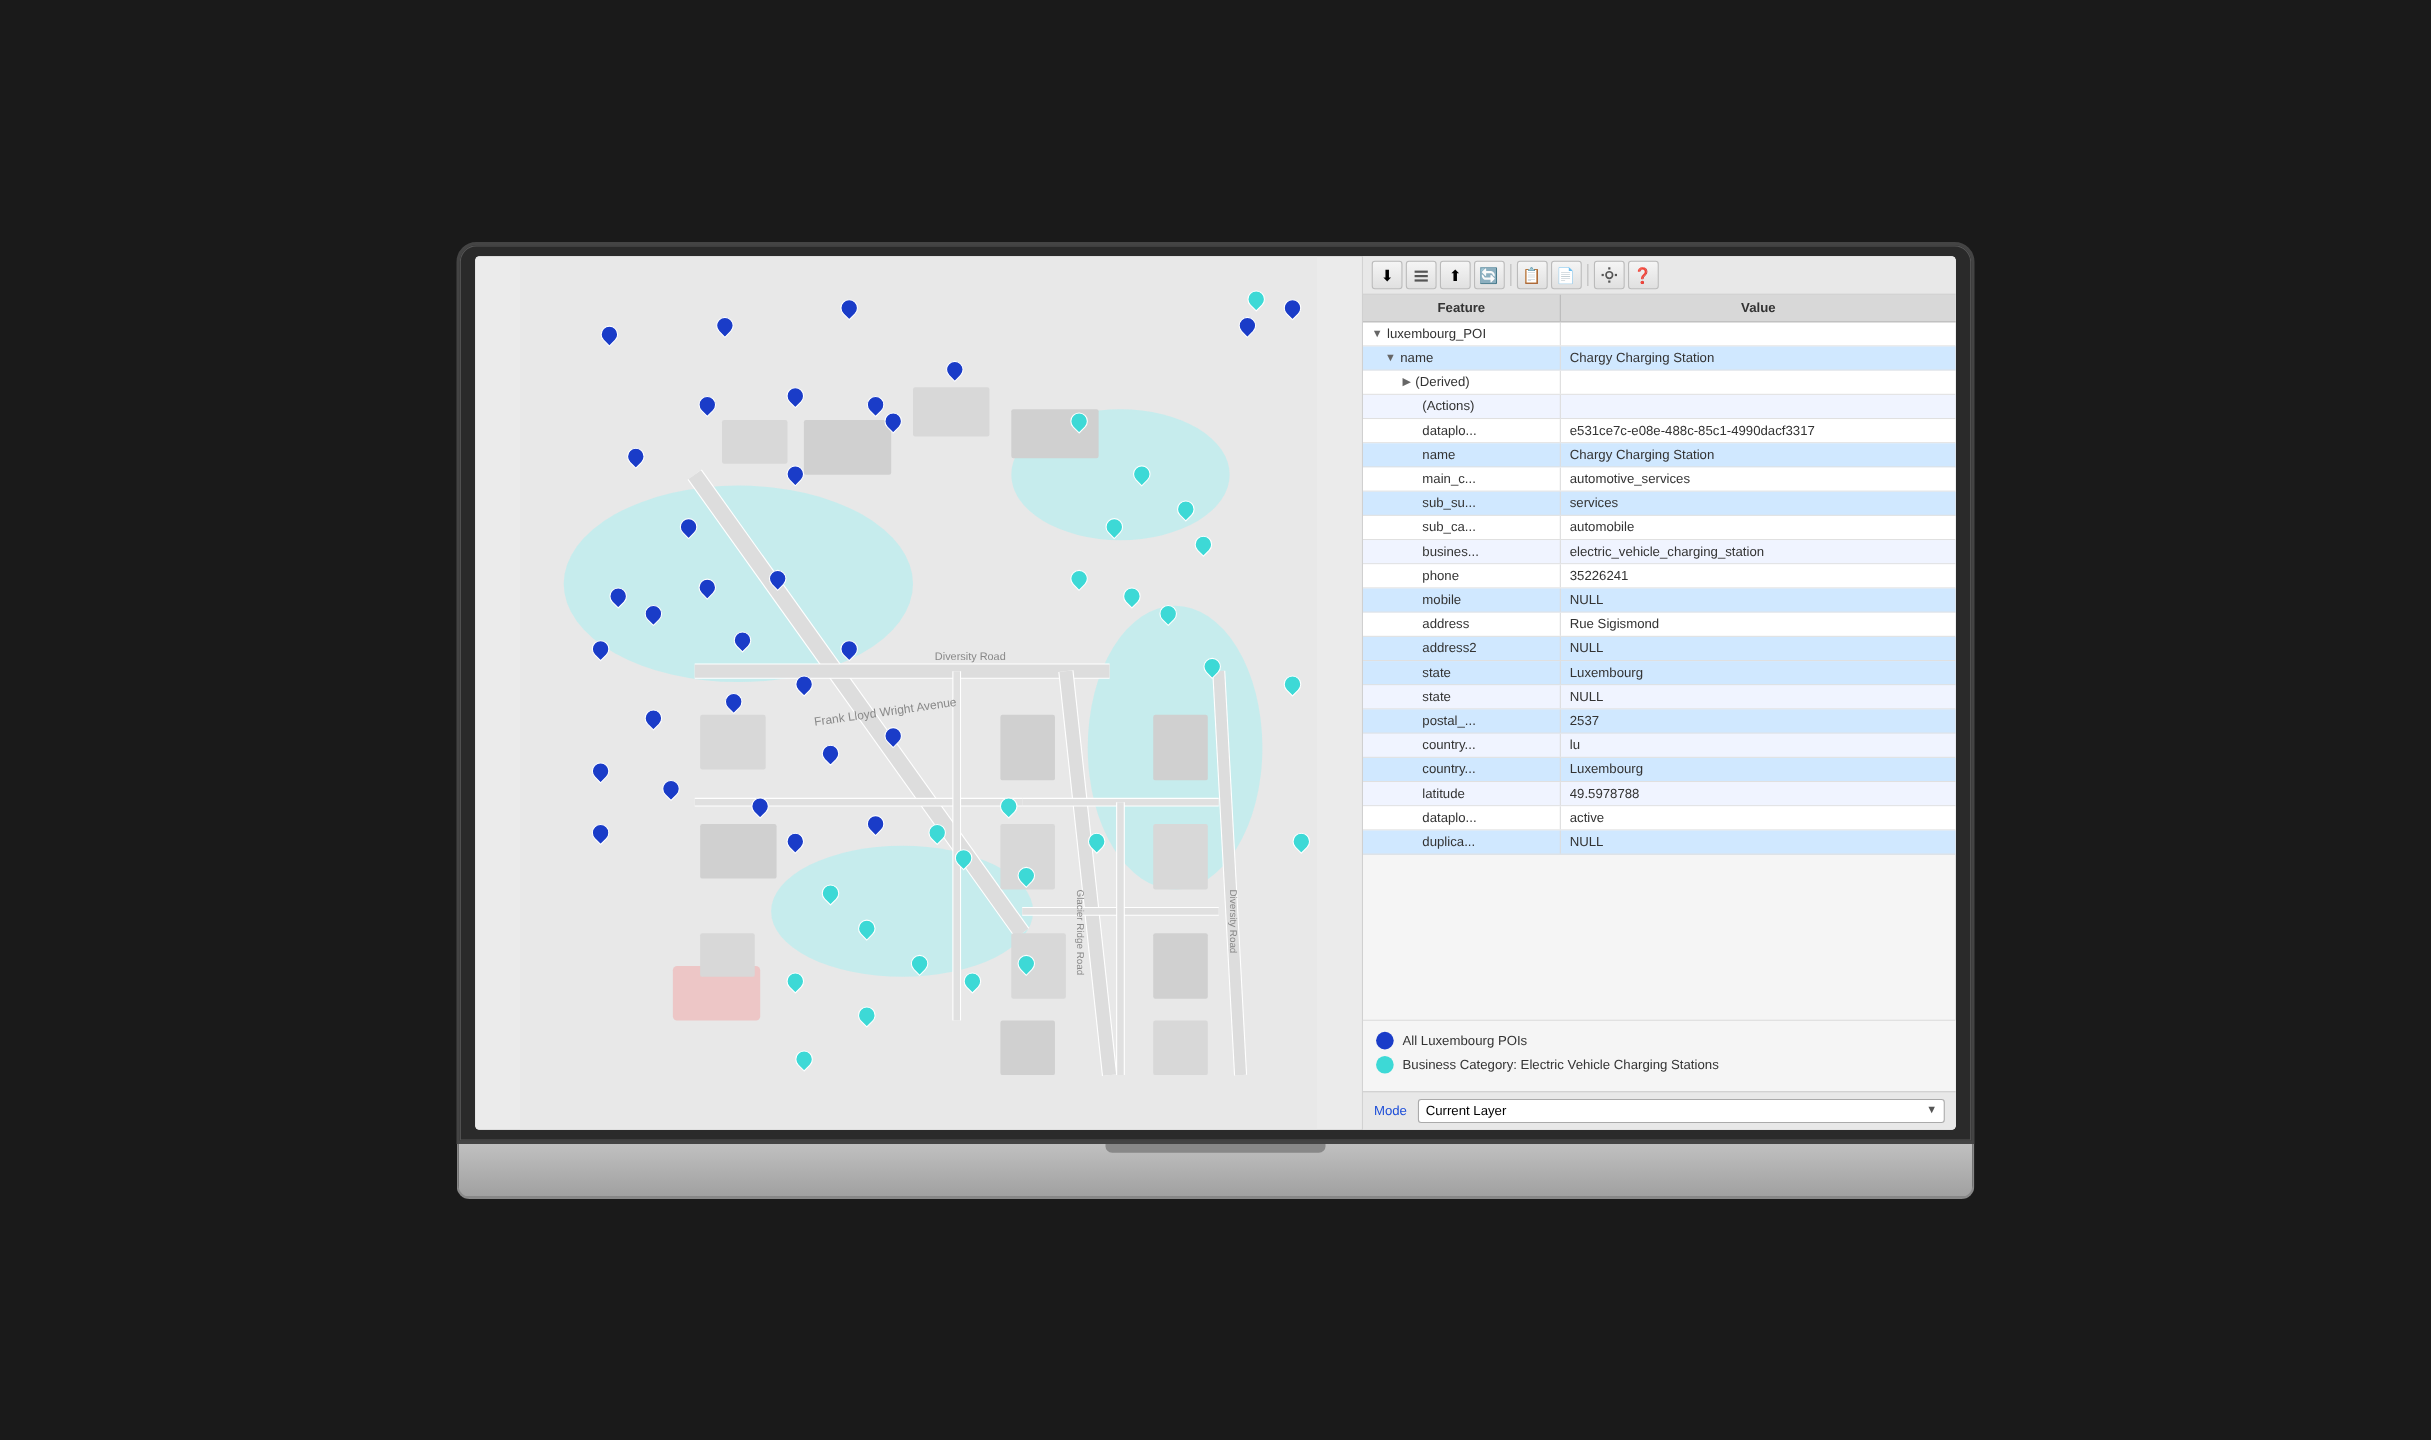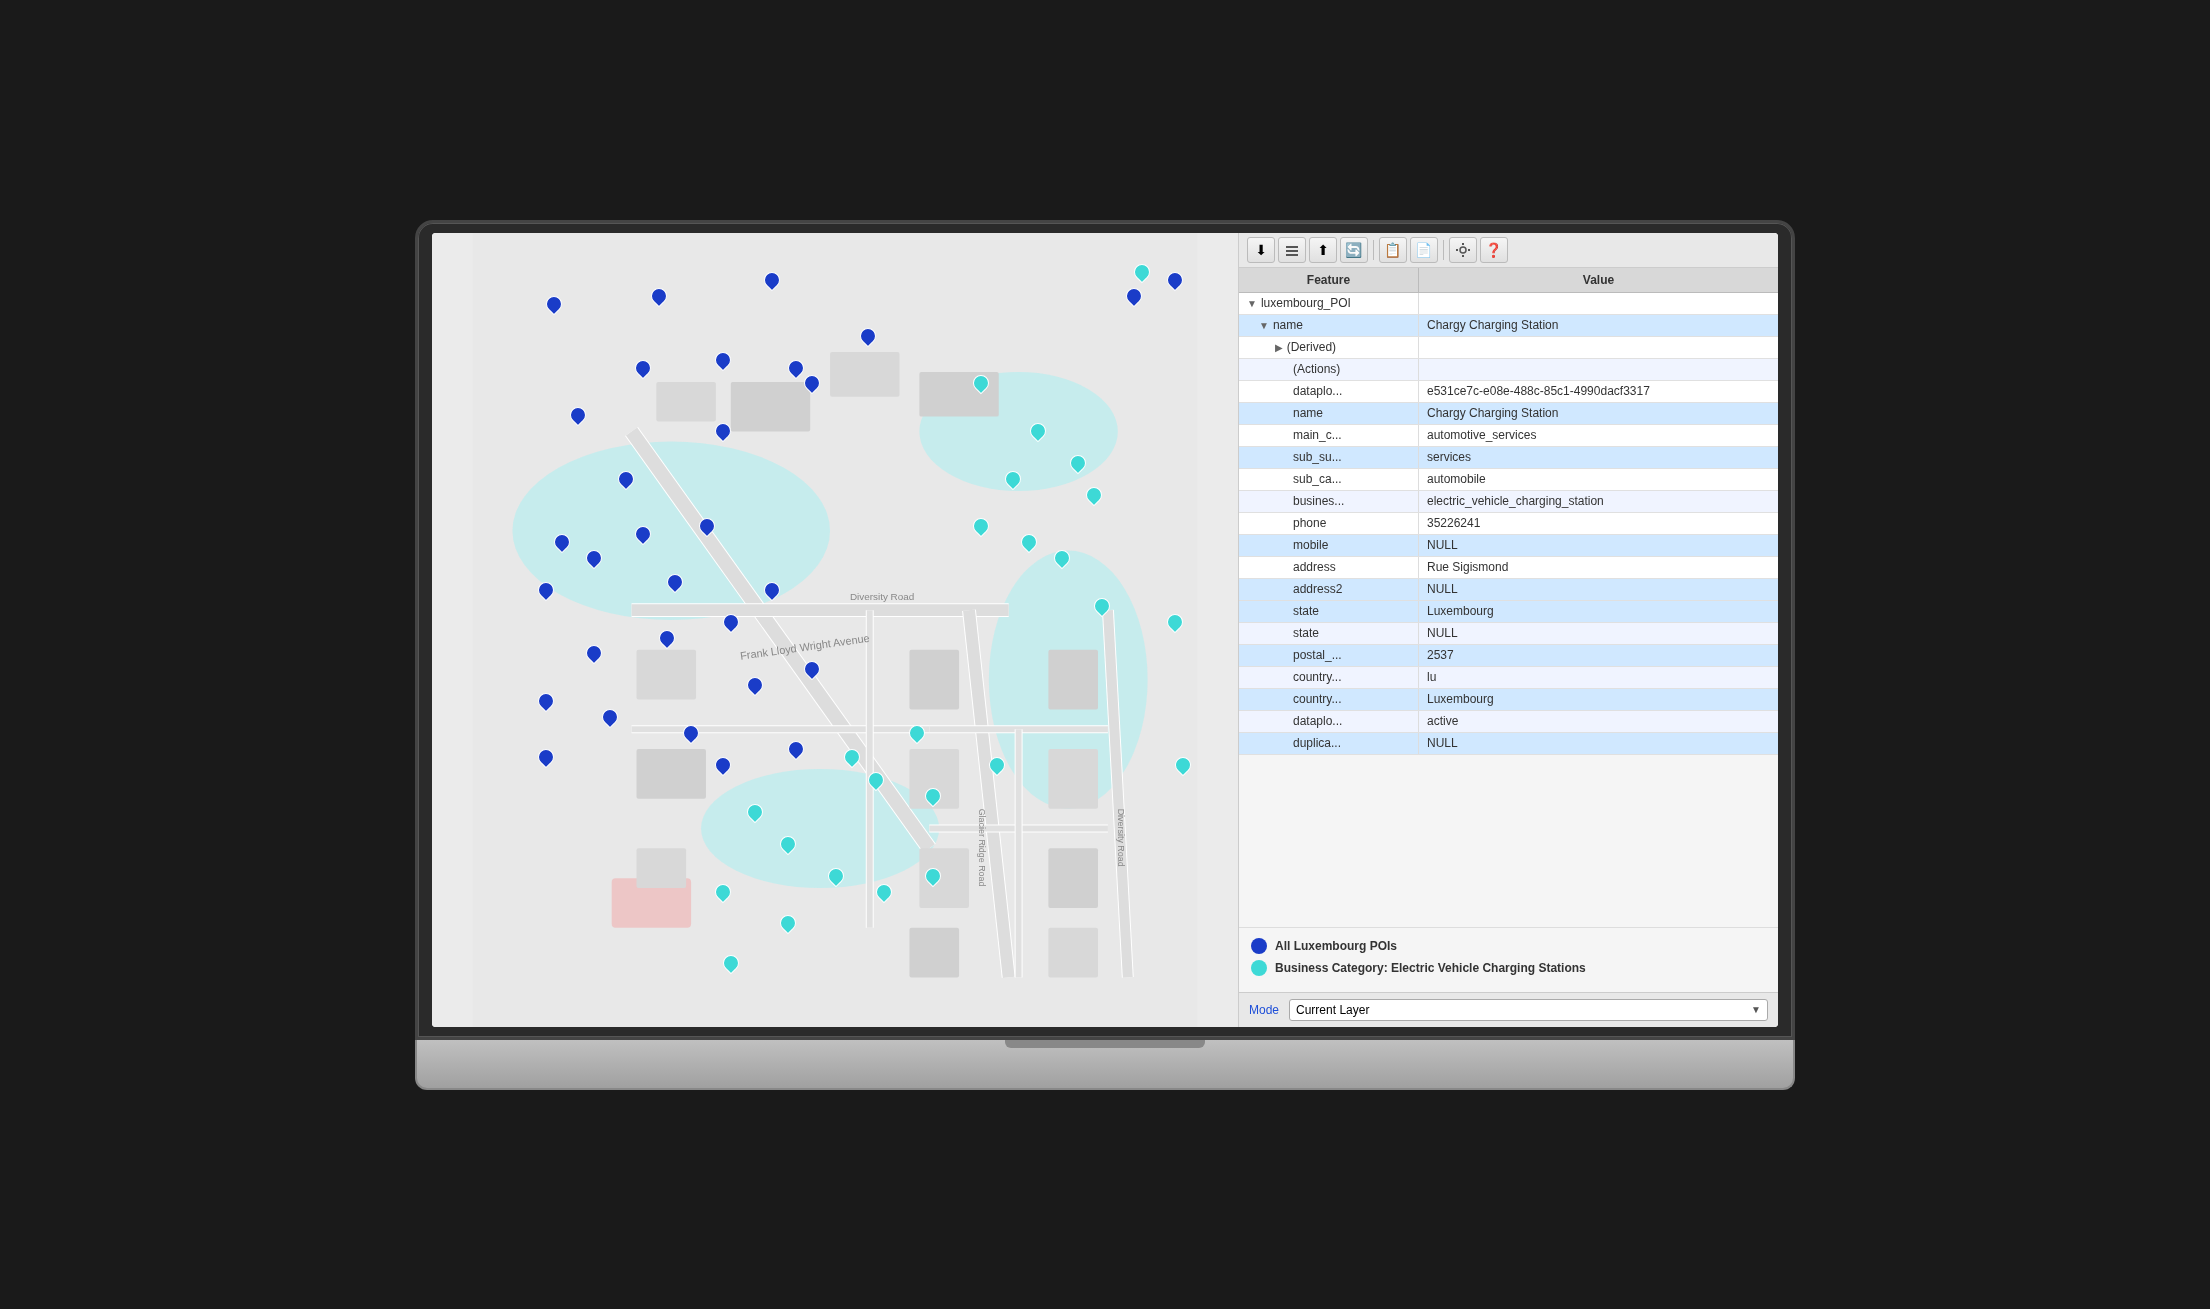--- a/index.html
+++ b/index.html
@@ -228,21 +228,20 @@
     }
 
     .indent-1 { padding-left: 20px; }
     .indent-2 { padding-left: 36px; }
 
     
     .legend-area {
       padding: 10px 12px;
       background: #f5f5f5;
       border-top: 1px solid #ddd;
-      font-weight: bold;
     }
 
     .legend-item {
       display: flex;
       align-items: center;
       gap: 8px;
       margin-bottom: 6px;
       font-size: 12px;
       color: #333;
     }
@@ -606,20 +605,27 @@
             <div class="table-row highlight">
     <div class="td-feature indent-2">
       <span style="display:inline-block;width:14px"></span>
       <span>country...</span>
     </div>
     <div class="td-value">Luxembourg</div>
   </div>
             <div class="table-row">
     <div class="td-feature indent-2">
       <span style="display:inline-block;width:14px"></span>
+      <span>latitude</span>
+    </div>
+    <div class="td-value">49.5978788</div>
+  </div>
+            <div class="table-row">
+    <div class="td-feature indent-2">
+      <span style="display:inline-block;width:14px"></span>
       <span>dataplo...</span>
     </div>
     <div class="td-value">active</div>
   </div>
             <div class="table-row highlight">
     <div class="td-feature indent-2">
       <span style="display:inline-block;width:14px"></span>
       <span>duplica...</span>
     </div>
     <div class="td-value">NULL</div>

